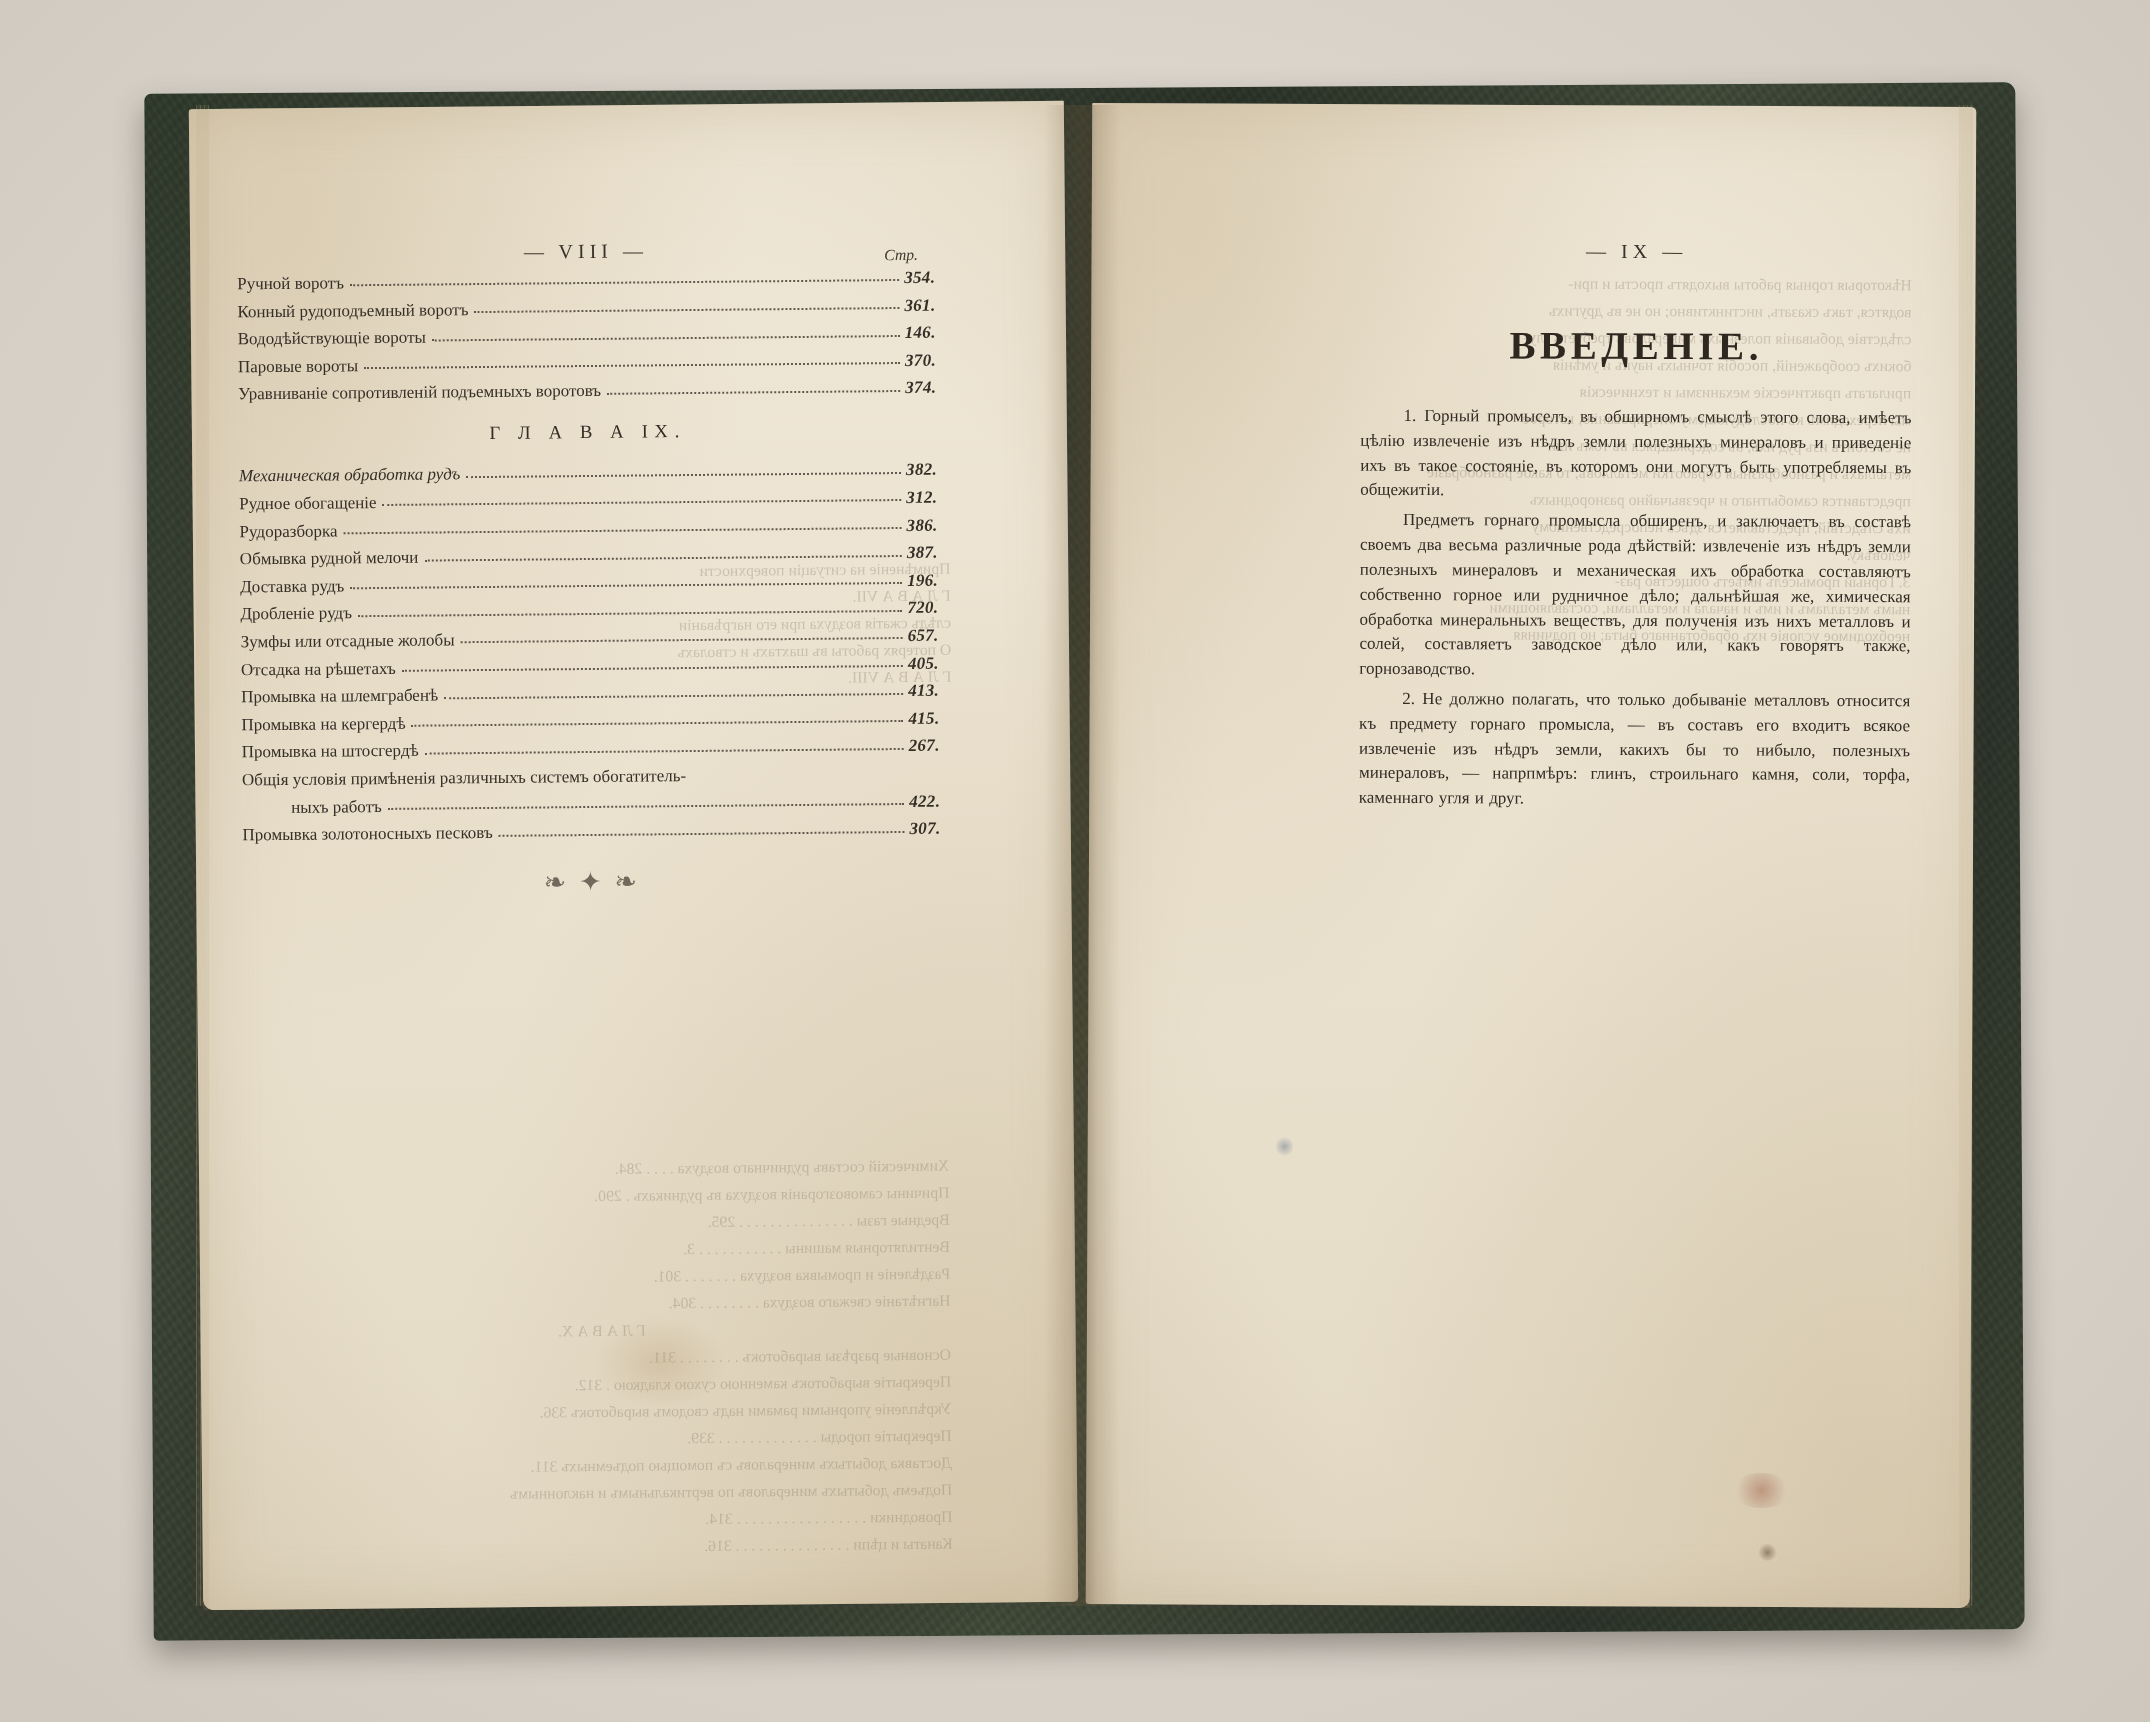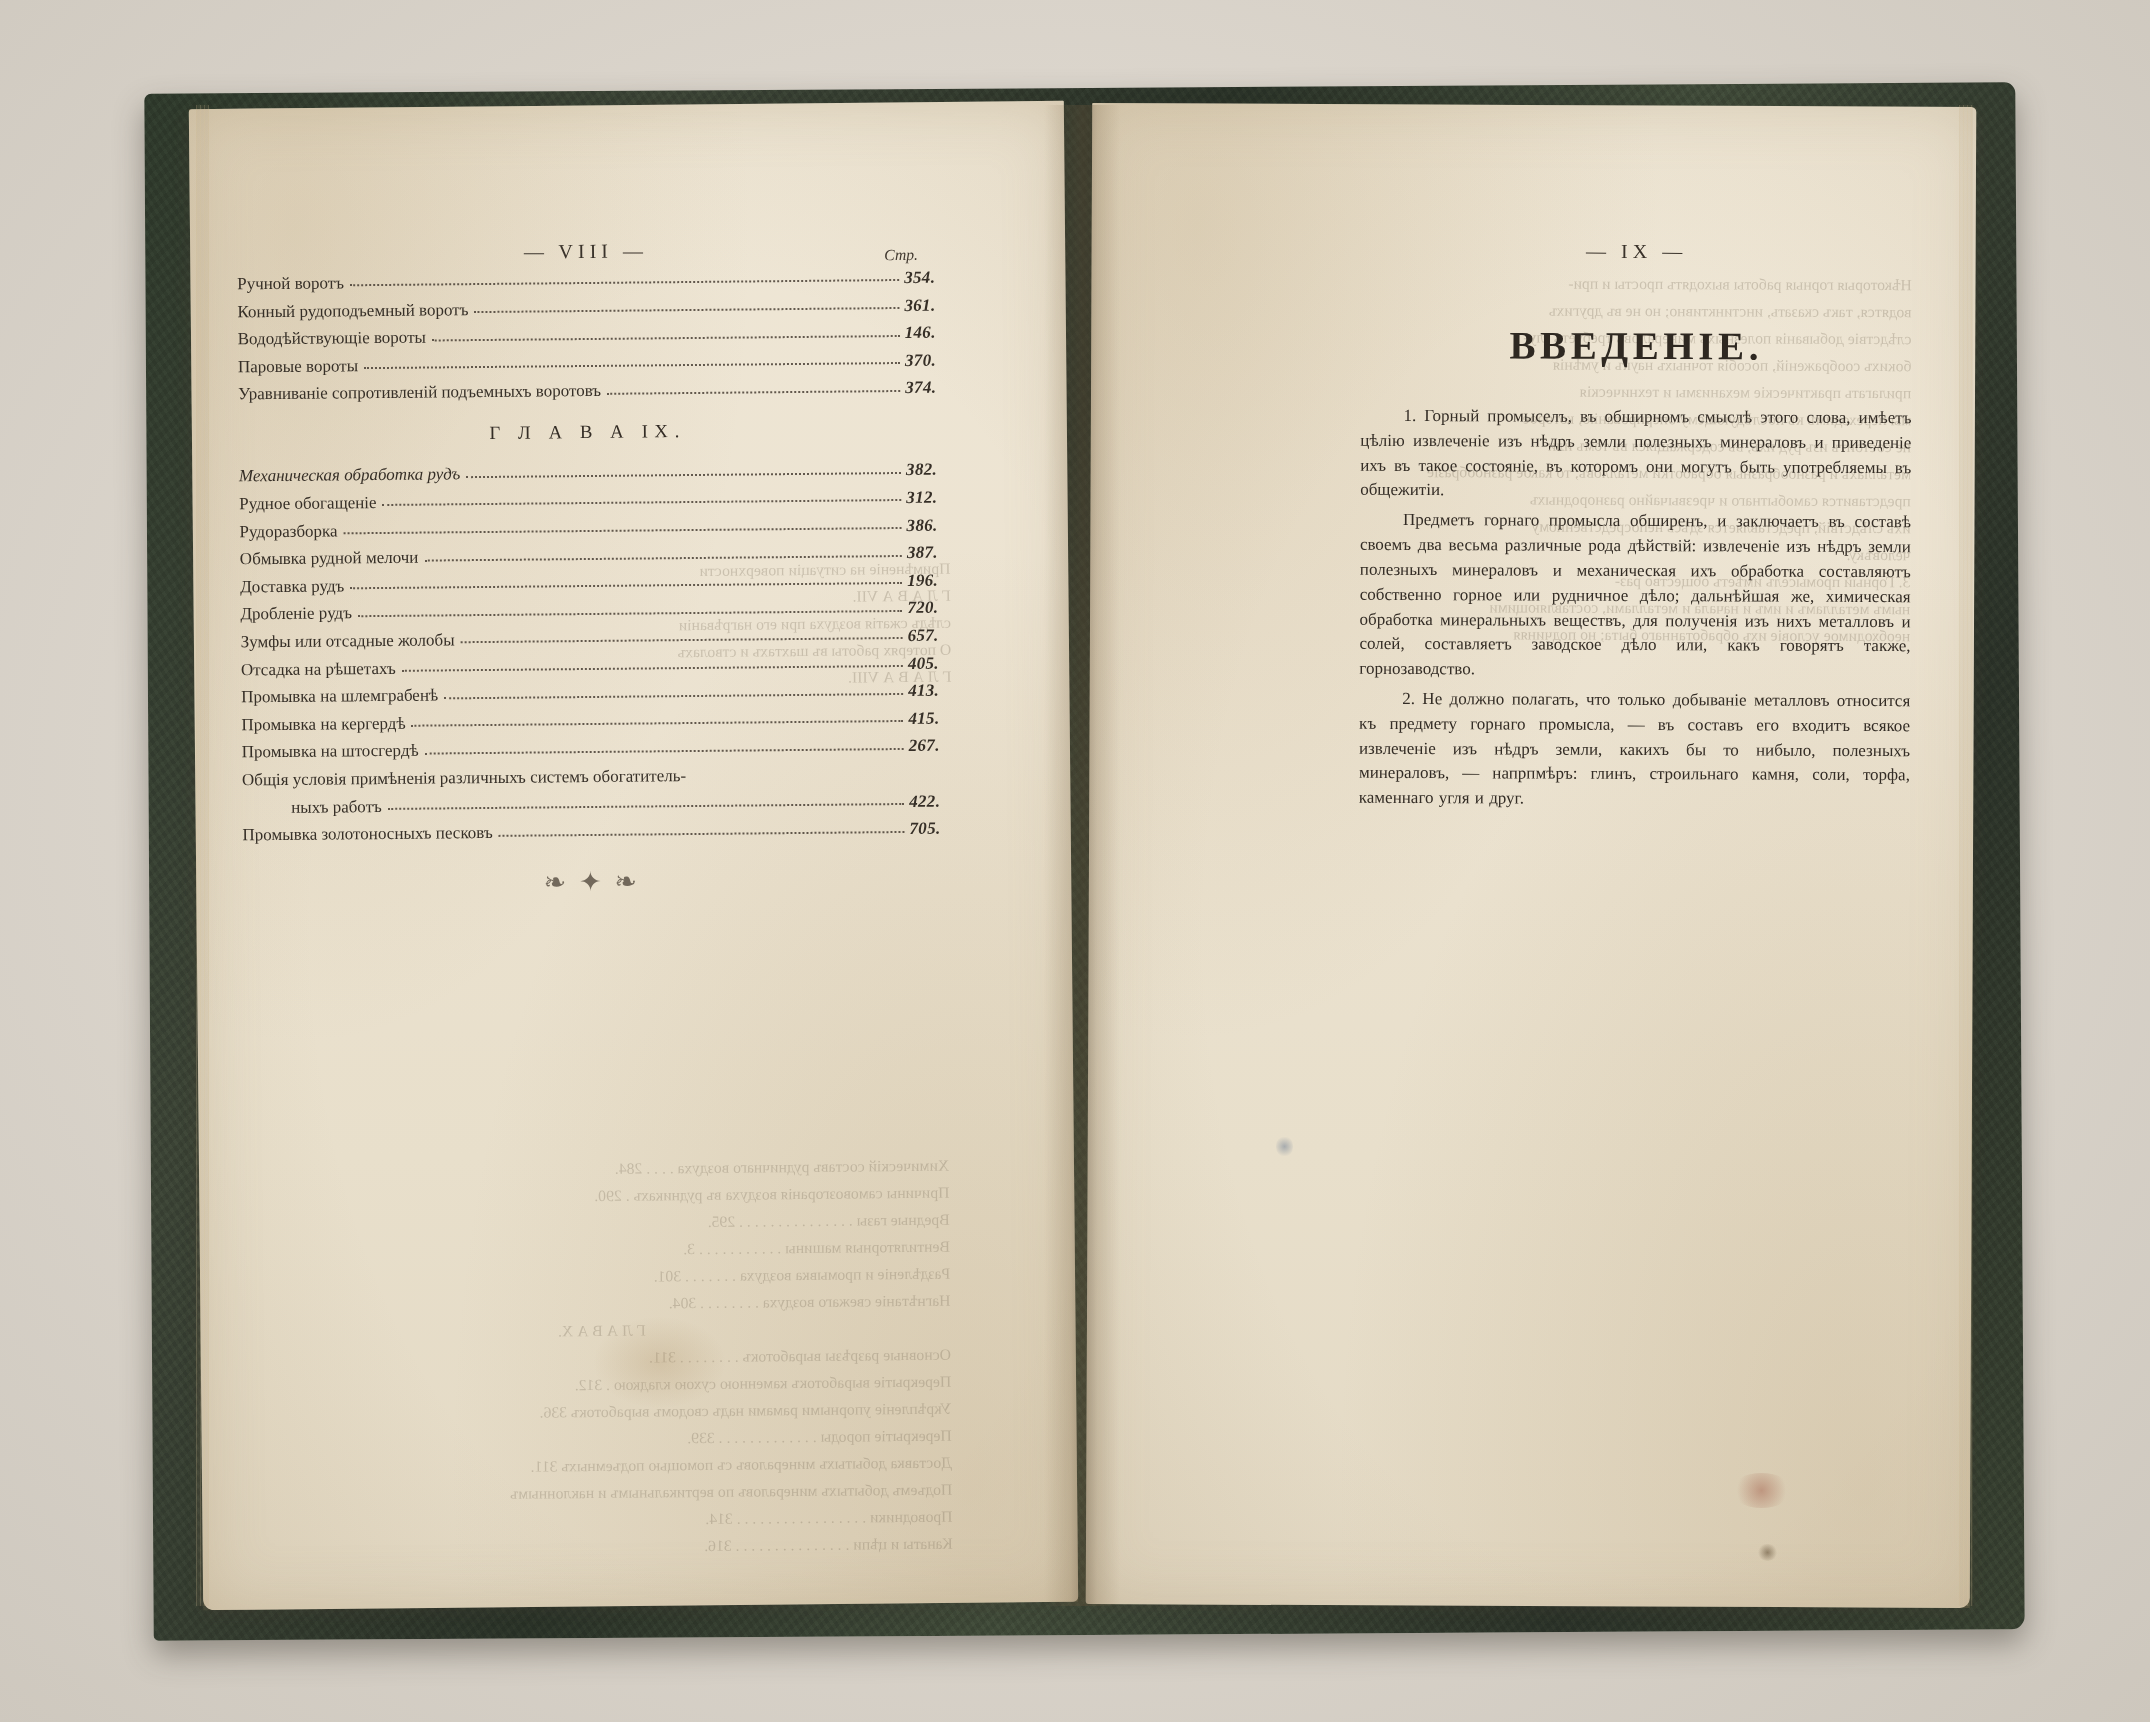--- a/index.html
+++ b/index.html
@@ -382,21 +382,21 @@
       <span class="t">Общія условія примѣненія различныхъ системъ обогатитель-</span>
     </div>
     <div class="toc-line indent2">
       <span class="t">ныхъ работъ</span>
       <span class="dots"></span>
       <span class="p">422.</span>
     </div>
     <div class="toc-line">
       <span class="t">Промывка золотоносныхъ песковъ</span>
       <span class="dots"></span>
-      <span class="p">705.</span>
+      <span class="p">307.</span>
     </div>
 
     <div class="ornament">❧ ✦ ❧</div>
   </div>
 
   <div class="content" id="right-content">
     <div class="folio">—  IX  —</div>
     <div class="intro-title">ВВЕДЕНІЕ.</div>
     <p class="para">1. Горный промыселъ, въ обширномъ смыслѣ этого слова, имѣетъ цѣлію извлеченіе изъ нѣдръ земли полезныхъ минераловъ и приведеніе ихъ въ такое состояніе, въ которомъ они могутъ быть употребляемы въ общежитіи.</p>
     <p class="para">Предметъ горнаго промысла обширенъ, и заключаетъ въ составѣ своемъ два весьма различные рода дѣйствій: извлеченіе изъ нѣдръ земли полезныхъ минераловъ и механическая ихъ обработка составляютъ собственно горное или рудничное дѣло; дальнѣйшая же, химическая обработка минеральныхъ веществъ, для полученія изъ нихъ металловъ и солей, составляетъ заводское дѣло или, какъ говорятъ также, горнозаводство.</p>

